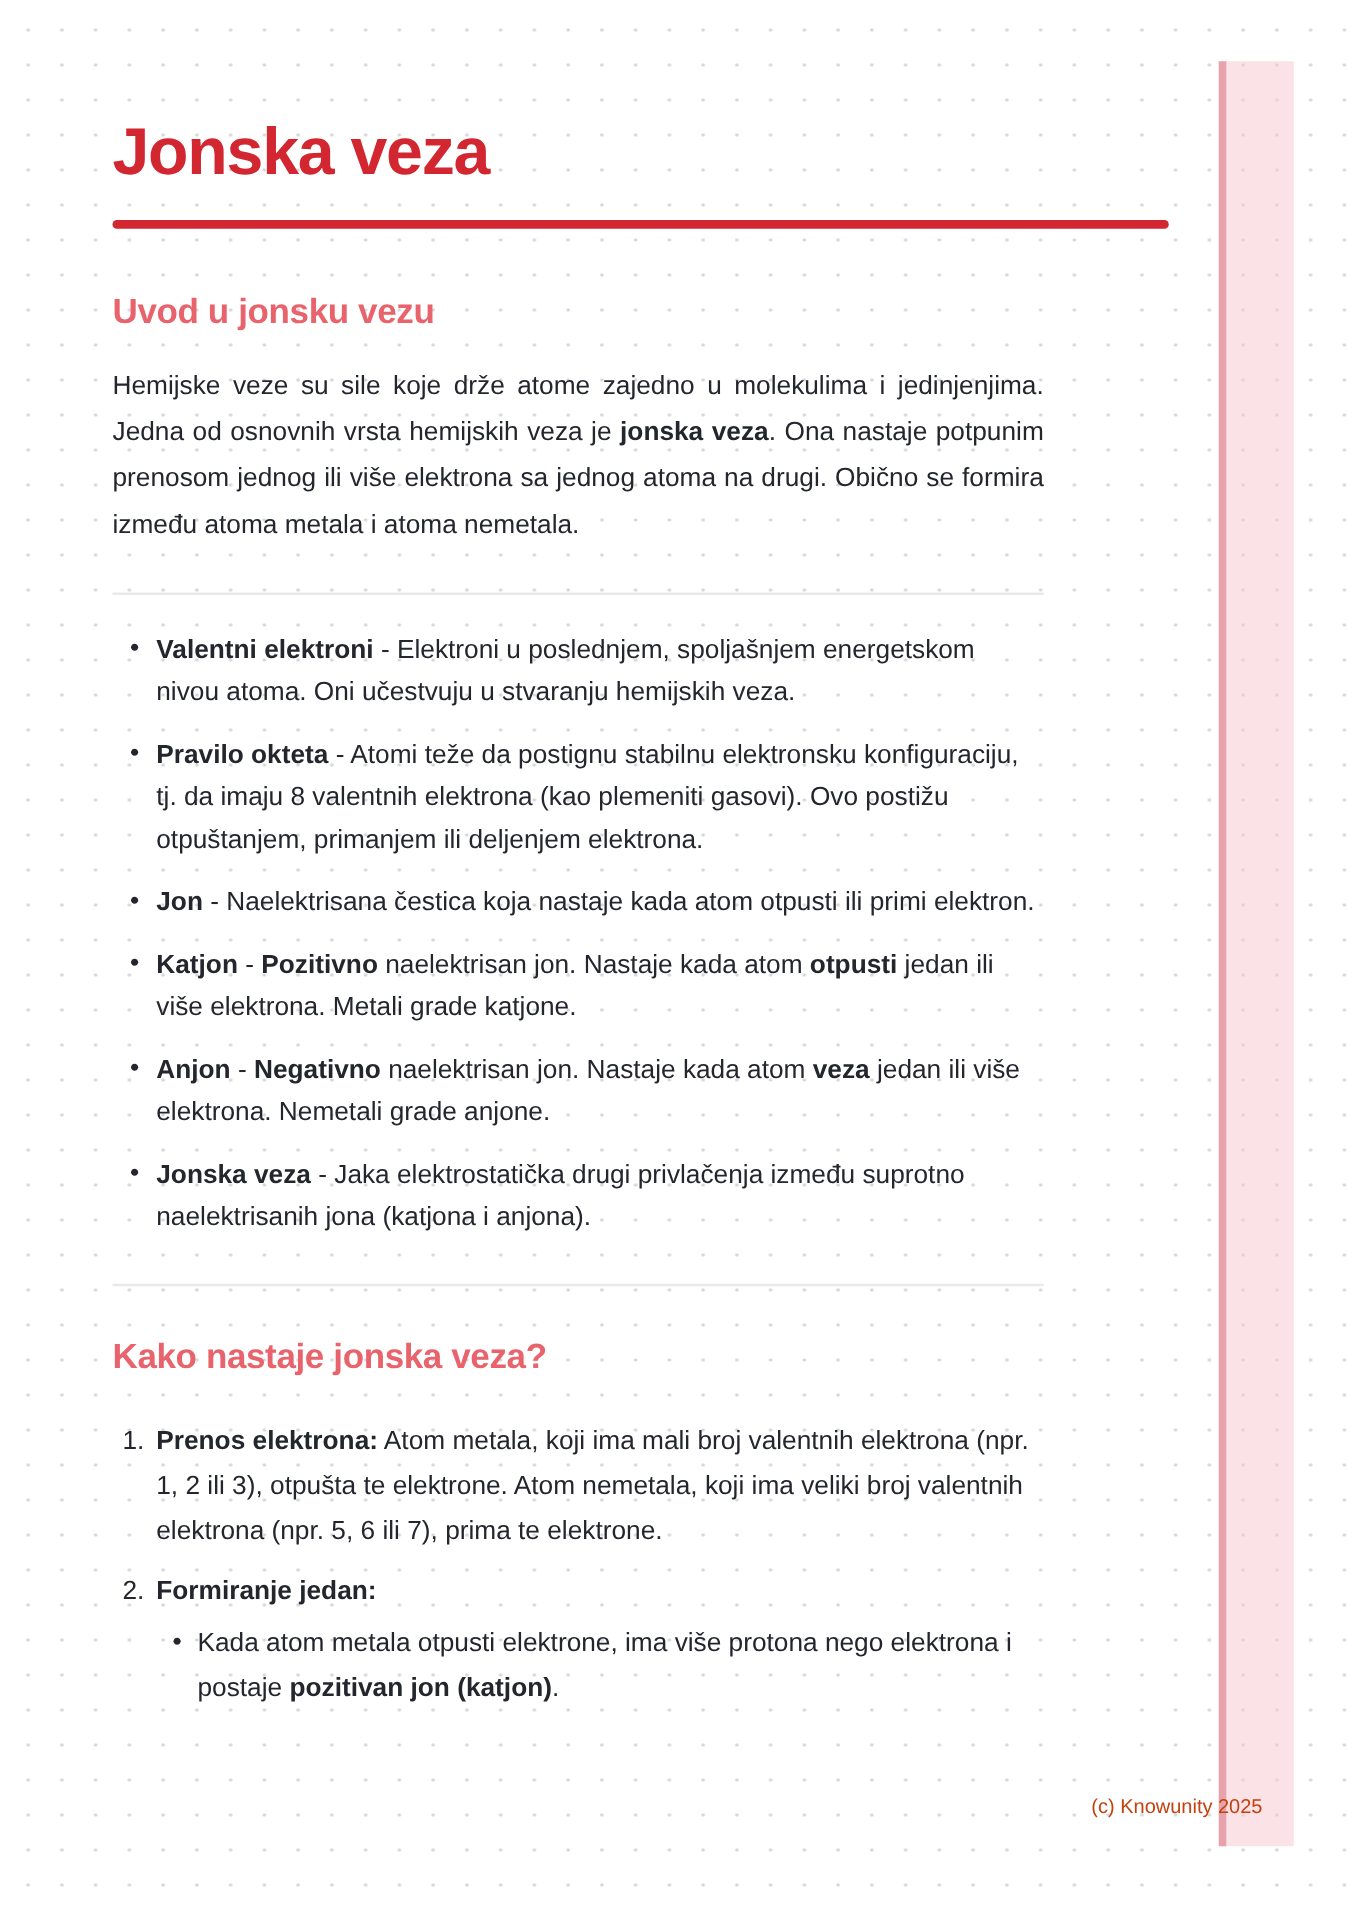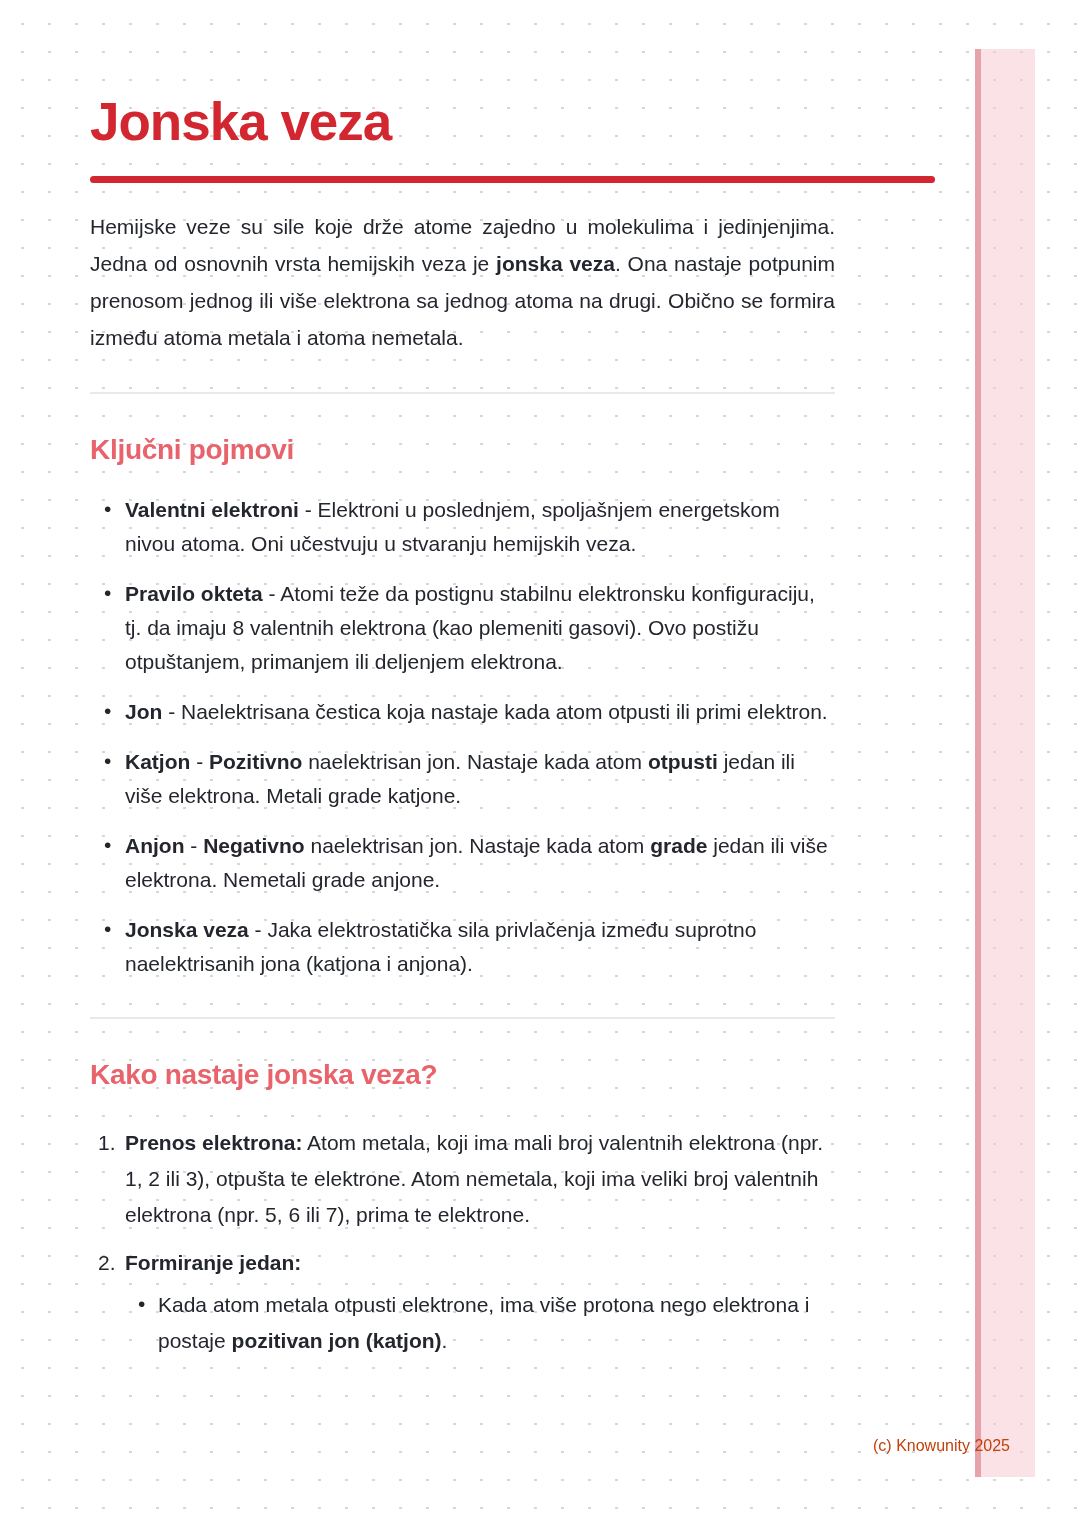--- a/index.html
+++ b/index.html
@@ -58,32 +58,32 @@
 </head>
 <body>
 
 <div class="accent-stripe"></div>
 
 <div class="content">
 
   <h1 class="page-title">Jonska veza</h1>
   <div class="title-rule"></div>
 
+  <h2 class="section-heading" id="intro-heading">Uvod u jonsku vezu</h2>
   <p class="body-paragraph"><span>Hemijske veze su sile koje drže atome zajedno u molekulima i jedinjenjima. Jedna od osnovnih vrsta hemijskih veza je </span><b>jonska veza</b><span>. Ona nastaje potpunim prenosom jednog ili više elektrona sa jednog atoma na drugi. Obično se formira između atoma metala i atoma nemetala.</span></p>
 
   <hr class="section-divider">
 
-  <h2 class="section-heading" id="keyterms-heading">Ključni pojmovi</h2>
   <ul class="term-list">
       <li><span class="marker">•</span><b>Valentni elektroni</b><span> - Elektroni u poslednjem, spoljašnjem energetskom nivou atoma. Oni učestvuju u stvaranju hemijskih veza.</span></li>
       <li><span class="marker">•</span><b>Pravilo okteta</b><span> - Atomi teže da postignu stabilnu elektronsku konfiguraciju, tj. da imaju 8 valentnih elektrona (kao plemeniti gasovi). Ovo postižu otpuštanjem, primanjem ili deljenjem elektrona.</span></li>
       <li><span class="marker">•</span><b>Jon</b><span> - Naelektrisana čestica koja nastaje kada atom otpusti ili primi elektron.</span></li>
       <li><span class="marker">•</span><b>Katjon</b><span> - </span><b>Pozitivno</b><span> naelektrisan jon. Nastaje kada atom </span><b>otpusti</b><span> jedan ili više elektrona. Metali grade katjone.</span></li>
-      <li><span class="marker">•</span><b>Anjon</b><span> - </span><b>Negativno</b><span> naelektrisan jon. Nastaje kada atom </span><b>grade</b><span> jedan ili više elektrona. Nemetali grade anjone.</span></li>
-      <li><span class="marker">•</span><b>Jonska veza</b><span> - Jaka elektrostatička sila privlačenja između suprotno naelektrisanih jona (katjona i anjona).</span></li>
+      <li><span class="marker">•</span><b>Anjon</b><span> - </span><b>Negativno</b><span> naelektrisan jon. Nastaje kada atom </span><b>veza</b><span> jedan ili više elektrona. Nemetali grade anjone.</span></li>
+      <li><span class="marker">•</span><b>Jonska veza</b><span> - Jaka elektrostatička drugi privlačenja između suprotno naelektrisanih jona (katjona i anjona).</span></li>
     </ul>
 
   <hr class="section-divider">
 
   <h2 class="section-heading" id="formation-heading">Kako nastaje jonska veza?</h2>
 
   <ol class="step-list">
       <li><span class="marker">1.</span><b>Prenos elektrona:</b><span> Atom metala, koji ima mali broj valentnih elektrona (npr. 1, 2 ili 3), otpušta te elektrone. Atom nemetala, koji ima veliki broj valentnih elektrona (npr. 5, 6 ili 7), prima te elektrone.</span></li>
       <li><span class="marker">2.</span><b>Formiranje jedan:</b><ul class="sub-list">
           <li><span class="marker">•</span><span>Kada atom metala otpusti elektrone, ima više protona nego elektrona i postaje </span><b>pozitivan jon (katjon)</b><span>.</span></li>

